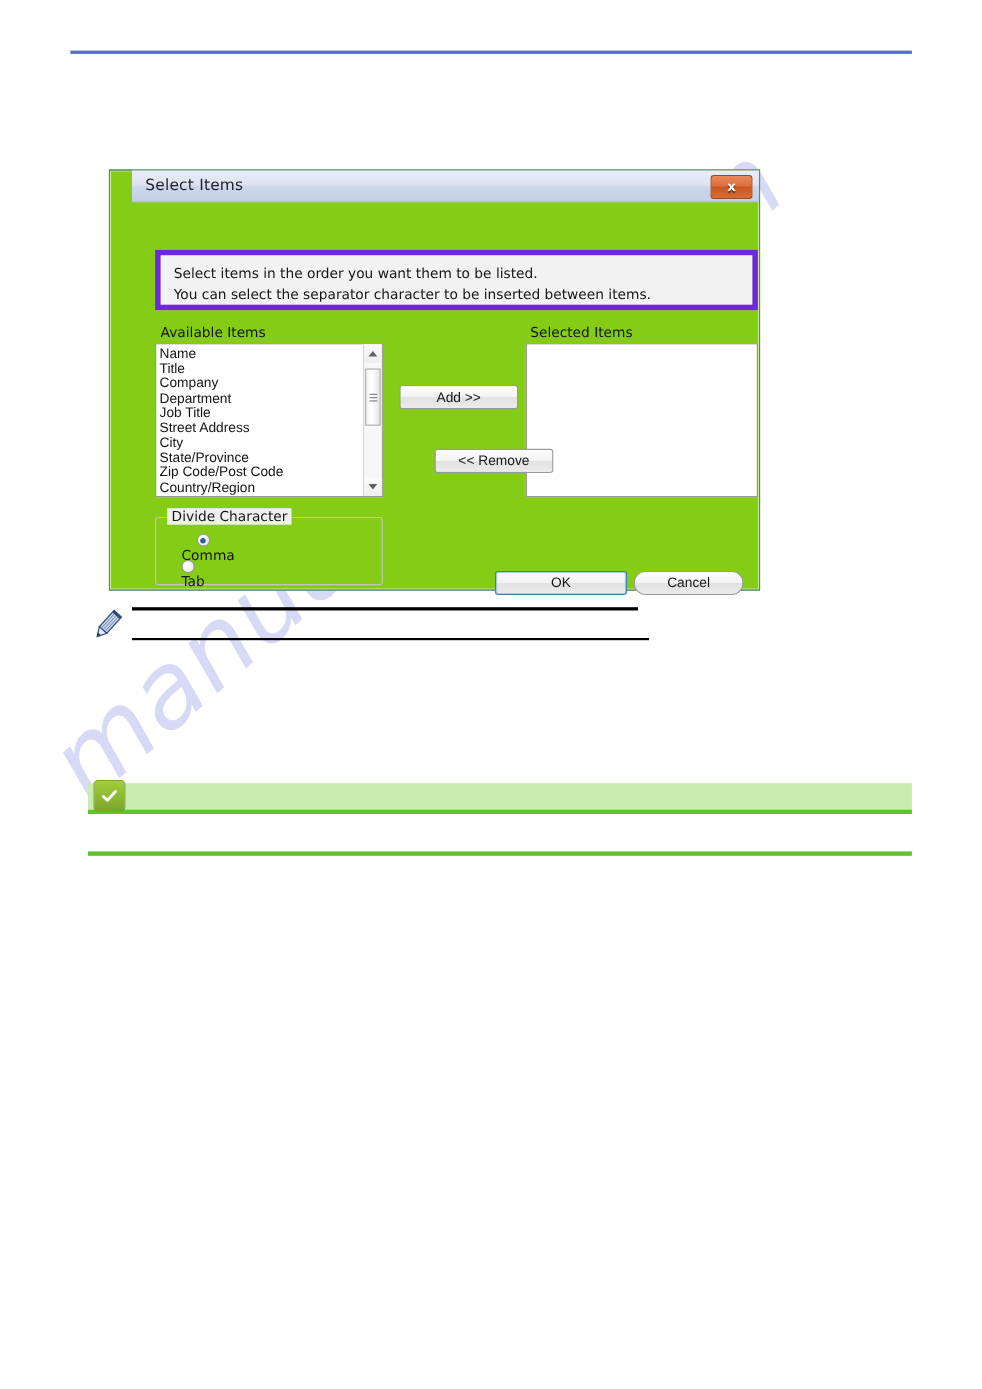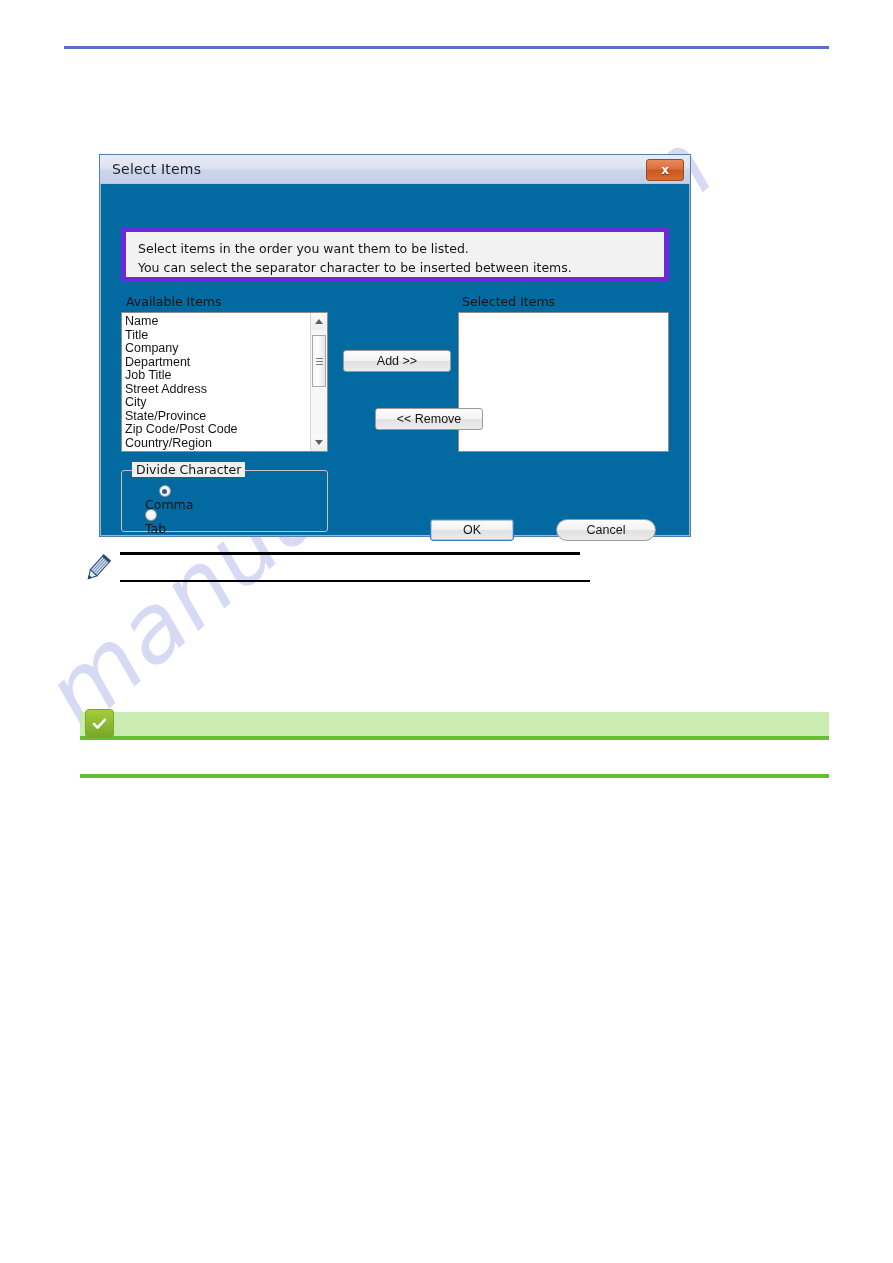--- a/index.html
+++ b/index.html
@@ -51,25 +51,26 @@
     z-index: 1;
   }
 
   
   .dialog {
     position: absolute;
     left: 99px;
     top: 154px;
     width: 592px;
     height: 383px;
-    background: #0369a1;
+    background: #84cc16;
     border: 1px solid #5a7ca8;
     box-shadow: 0 0 0 1px rgba(255,255,255,0.55) inset;
     z-index: 3;
     box-sizing: border-box;
+    padding-left: 20px;
   }
   .titlebar {
     position: relative;
     height: 29px;
     background: linear-gradient(to bottom, #e8ecf6 0%, #dde3f1 45%, #ccd6ea 55%, #c3cfe6 100%);
     border-bottom: 1px solid #b9c5da;
     display: flex;
     align-items: center;
     box-sizing: border-box;
   }
@@ -234,21 +235,21 @@
     display: flex;
     align-items: center;
     justify-content: center;
     font-size: 12.5px;
     font-family: Liberation Sans, sans-serif;
     color: #151515;
     cursor: pointer;
   }
   .btn-add    { left: 243px; top: 166px; width: 108px; height: 22px; }
   .btn-remove { left: 243px; top: 224px; width: 108px; height: 22px; margin-left: 32px; }
-  .btn-ok     { left: 330px; top: 335px; width: 84px; height: 22px;
+  .btn-ok     { left: 330px; top: 335px; width: 120px; height: 22px;
                 border: 1px solid #3c7fb1; box-shadow: 0 0 0 1px #a8cbe3 inset; }
   .btn-cancel { left: 456px; top: 335px; width: 100px; height: 22px; border-radius: 11px; }
 
   
   .groupbox {
     position: absolute;
     left: 21px;
     top: 286px;
     width: 207px;
     height: 62px;

